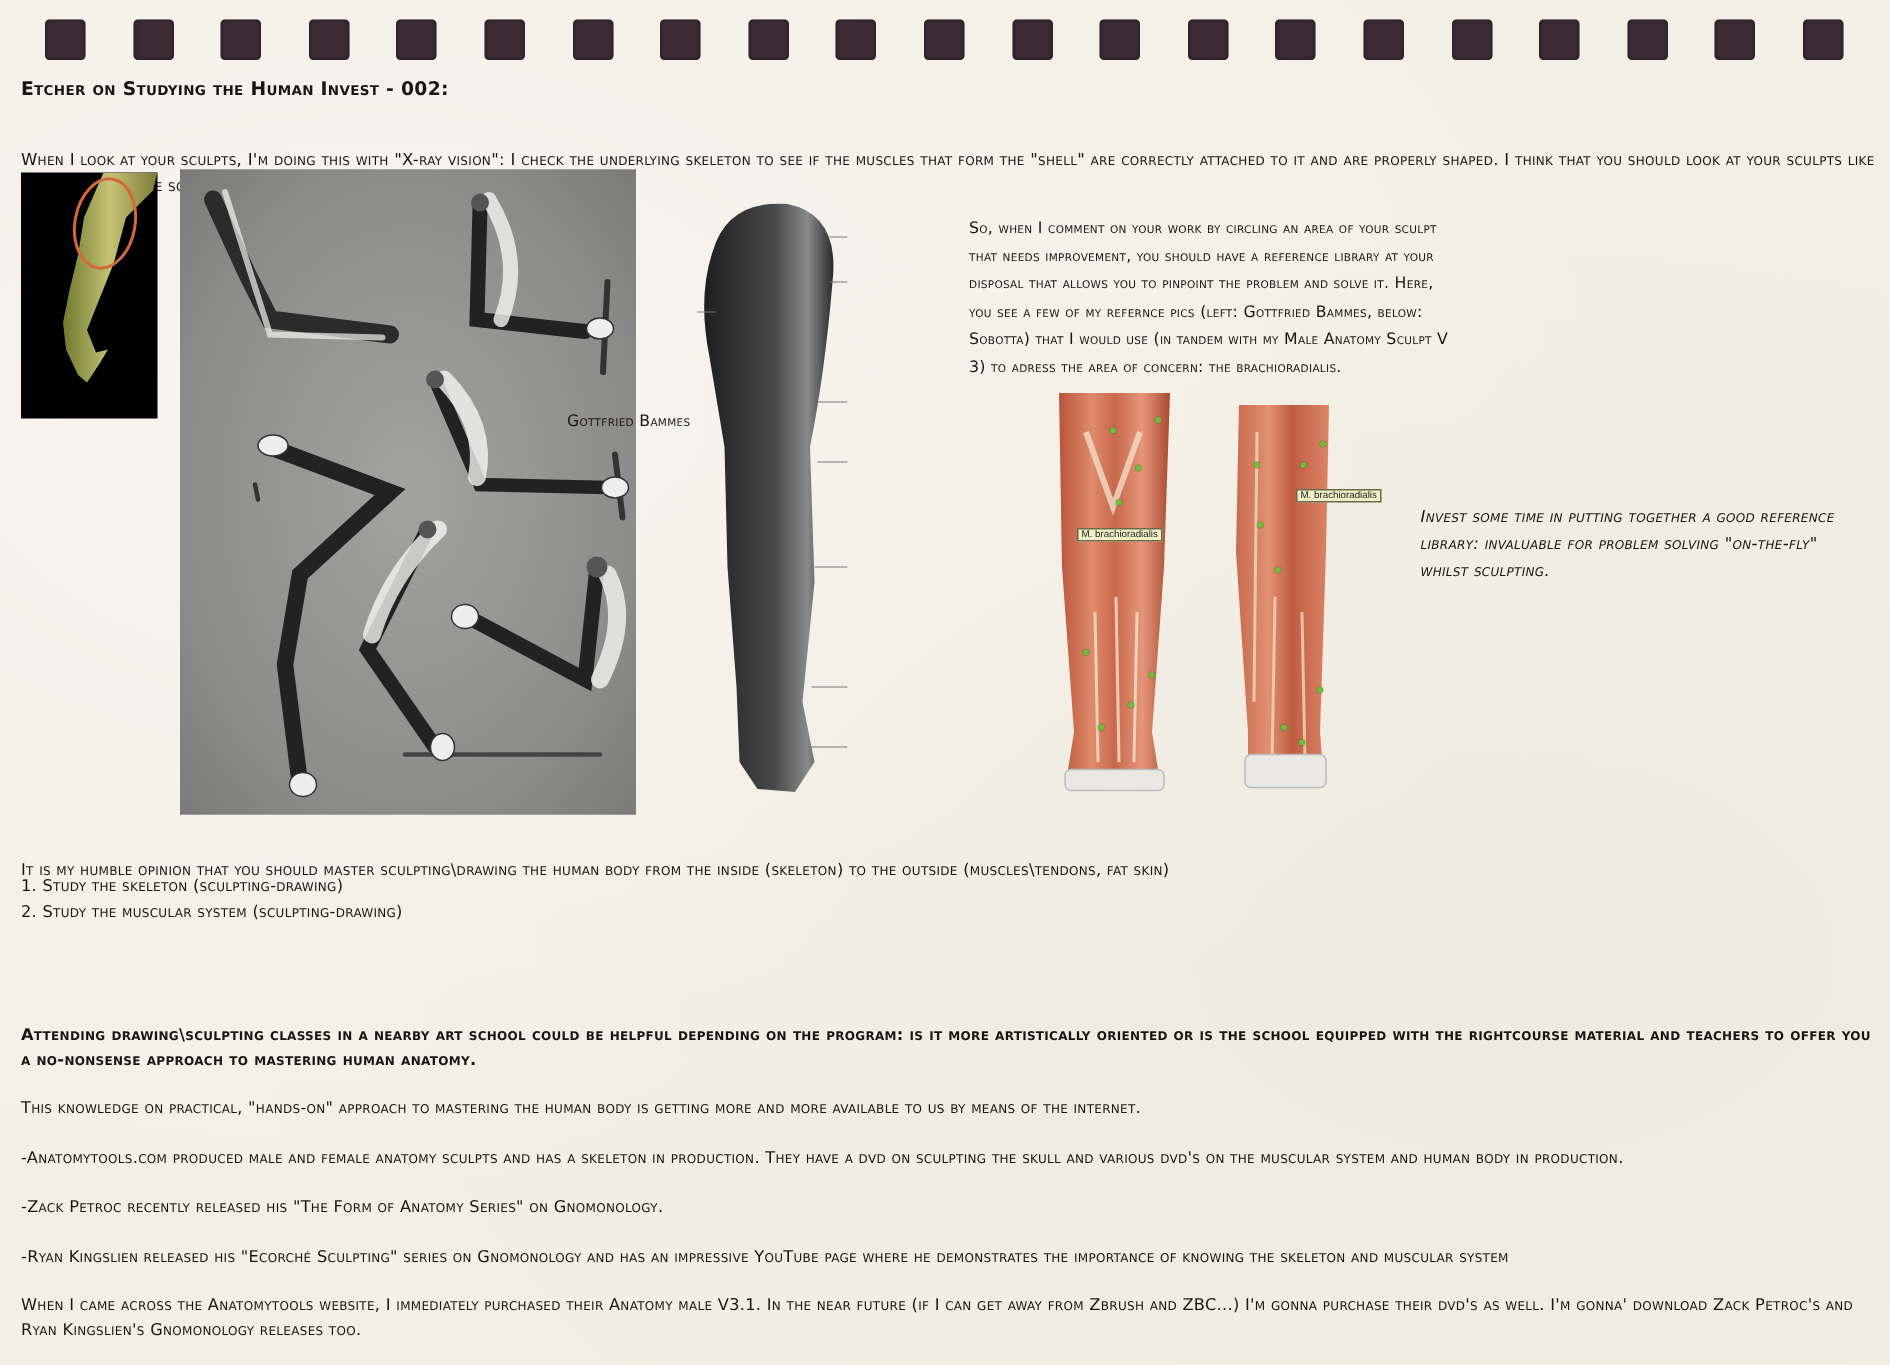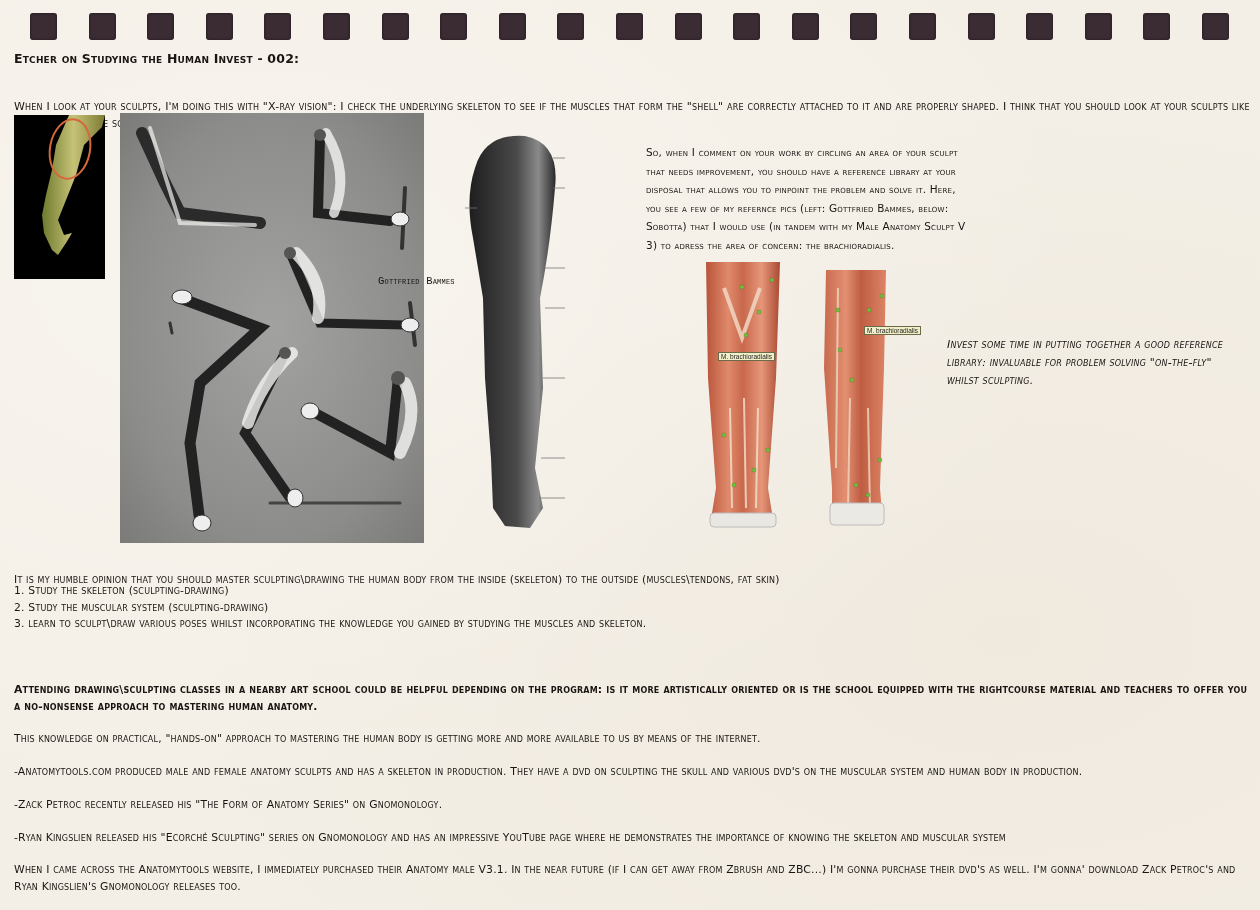--- a/index.html
+++ b/index.html
@@ -23,21 +23,21 @@
   .hole {
     position:absolute; top:0; width:27px; height:27px; border-radius:3px;
     background:#3b2c33; box-shadow: inset 0 0 3px rgba(0,0,0,0.5);
   }
   .abs { position:absolute; }
   .title { left:14px; top:51px; font-size:12.5px; font-weight:bold; }
   .p { font-size:11px; line-height:16.5px; }
   .intro { left:14px; top:69px; width:1240px;margin-top:30px; }
   .note { left:646px; top:111px; width:320px; line-height:18.5px; font-size:10.5px;margin-top:32px; }
   .tip { left:947px; top:336px; width:290px; line-height:18px; font-size:11px;font-style:italic; }
-  .caption { left:378px; top:275px; font-size:10.5px;font-family:Liberation Mono, monospace; }
+  .caption { left:378px; top:275px; font-size:10.5px; }
   .body-text { left:14px; width:1240px; font-size:10.8px; line-height:16.5px; }
 
   
   .sculpt {
     left:14px; top:115px; width:91px; height:164px; background:#000; overflow:hidden;
   }
   .bammes {
     left:120px; top:113px; width:304px; height:430px; background:#8f8f8d;
     background-image: radial-gradient(ellipse at 50% 50%, #a2a2a0 0%, #8c8c8a 70%, #7a7a78 100%);
     overflow:hidden;
@@ -218,21 +218,20 @@
   <span class="dot" style="left:34px;top:215px"></span><span class="dot" style="left:46px;top:225px"></span>
 </div>
 
 <div class="abs hand tip">Invest some time in putting together a good reference library: invaluable for problem solving "on-the-fly" whilst sculpting.</div>
 
 <div class="abs hand body-text" style="top:572px;">It is my humble opinion that you should master sculpting\drawing the human body from the inside (skeleton) to the outside (muscles\tendons, fat skin)</div>
 
 <div class="abs hand body-text" style="top:583px;">
   <div>1. Study the skeleton (sculpting-drawing)</div>
   <div>2. Study the muscular system (sculpting-drawing)</div>
-  <div>3. learn to sculpt\draw various poses whilst incorporating the knowledge you gained by studying the muscles and skeleton.</div>
 </div>
 
 <div class="abs hand body-text" style="top:682px;font-weight:bold;">
   <div>Attending drawing\sculpting classes in a nearby art school could be helpful depending on the program: is it more artistically oriented or is the school equipped with the rightcourse material and teachers to offer you a no-nonsense approach to mastering human anatomy.</div>
 </div>
 
 <div class="abs hand body-text" style="top:731px;">This knowledge on practical, "hands-on" approach to mastering the human body is getting more and more available to us by means of the internet.</div>
 
 <div class="abs hand body-text" style="top:764px;">-Anatomytools.com produced male and female anatomy sculpts and has a skeleton in production. They have a dvd on sculpting the skull and various dvd's on the muscular system and human body in production.</div>
 <div class="abs hand body-text" style="top:797px;">-Zack Petroc recently released his "The Form of Anatomy Series" on Gnomonology.</div>

